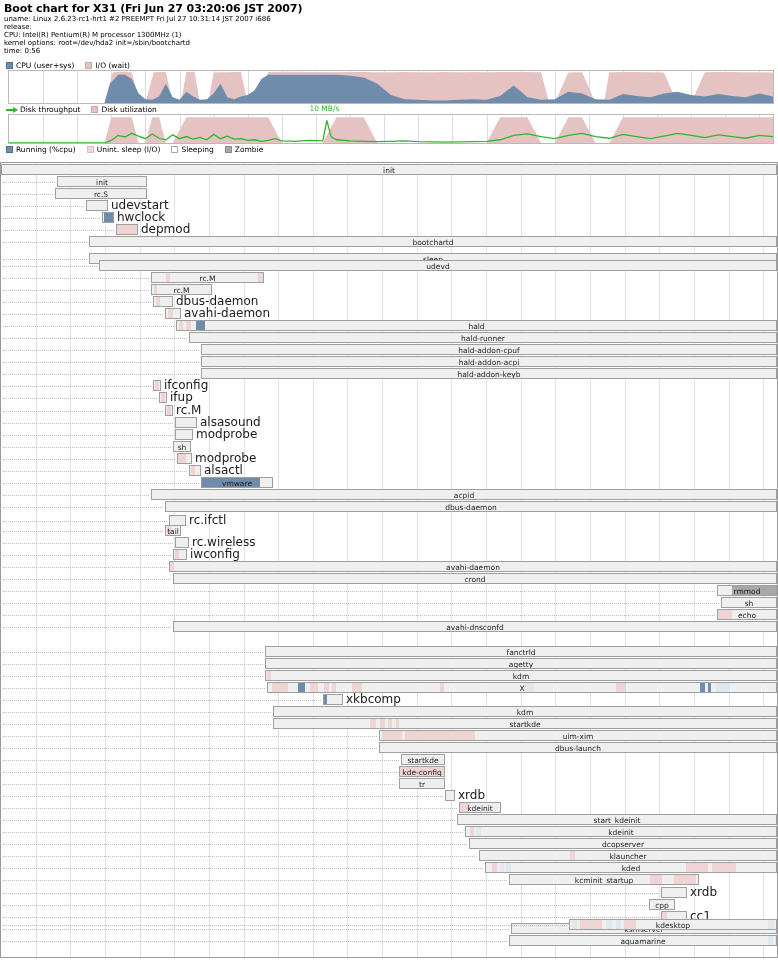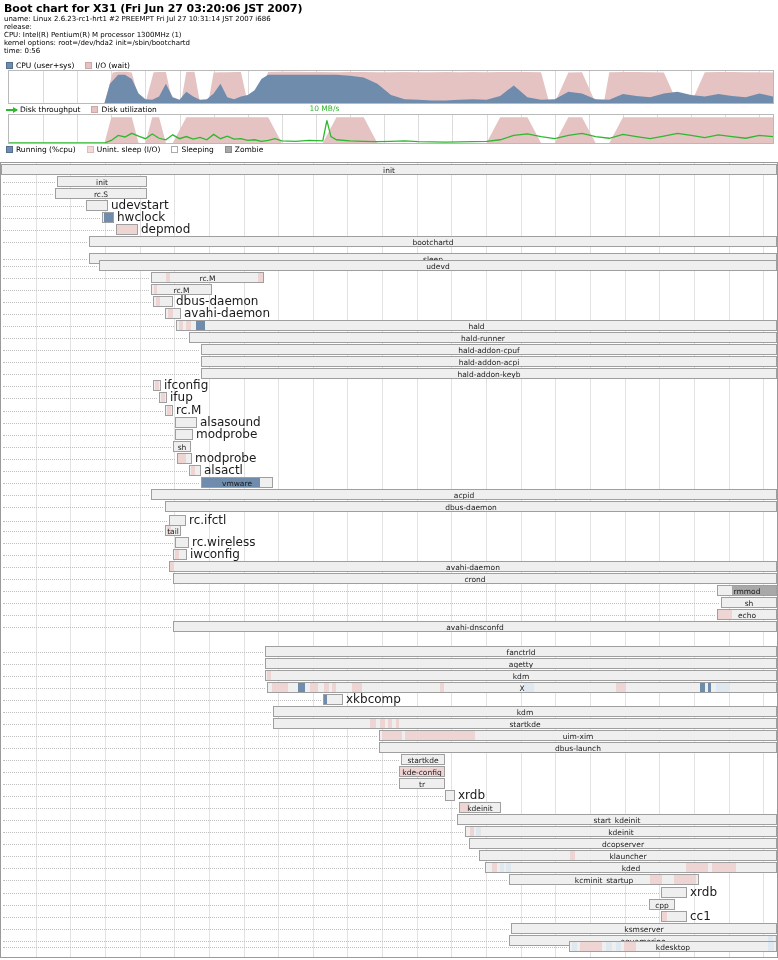--- a/index.html
+++ b/index.html
@@ -599,21 +599,21 @@
         </div>
       </div>
       <div class="row" style="top: 771.7px;">
         <div class="dots" style="left: 2px; width: 504px;"></div>
         <div class="bar" style="left: 508px; width: 268px;">
           <div class="seg sleepy" style="left: 258px; width: 5px;"></div>
           <div class="seg sleepy" style="left: 265px; width: 3px;"></div>
           <div class="lbl">aquamarine</div>
         </div>
       </div>
-      <div class="row" style="top: 778px;">
+      <div class="row" style="top: 756px;">
         <div class="dots" style="left: 2px; width: 564px;"></div>
         <div class="bar" style="left: 568px; width: 208px;">
           <div class="seg sleepy" style="left: 2px; width: 5px;"></div>
           <div class="seg unint" style="left: 10px; width: 22px;"></div>
           <div class="seg sleepy" style="left: 36px; width: 6px;"></div>
           <div class="seg sleepy" style="left: 46px; width: 5px;"></div>
           <div class="seg unint" style="left: 54px; width: 12px;"></div>
           <div class="seg sleepy" style="left: 198px; width: 6px;"></div>
           <div class="lbl">kdesktop</div>
         </div>

